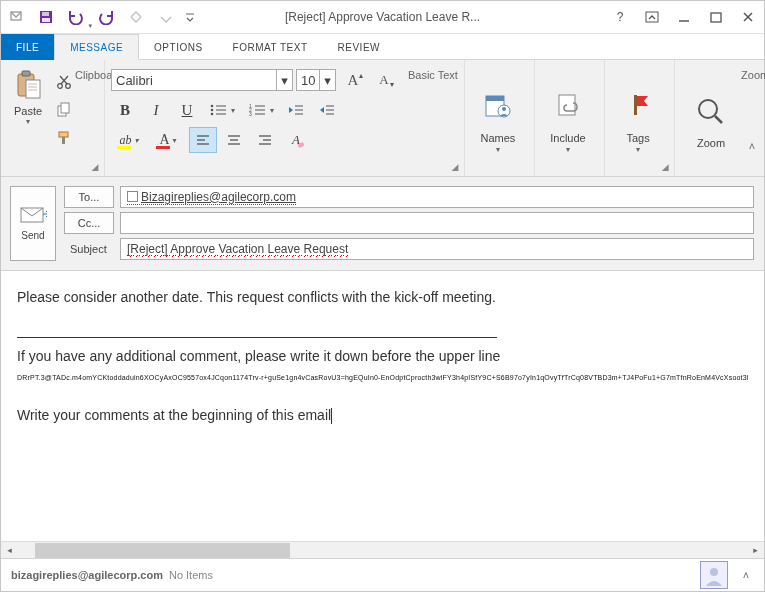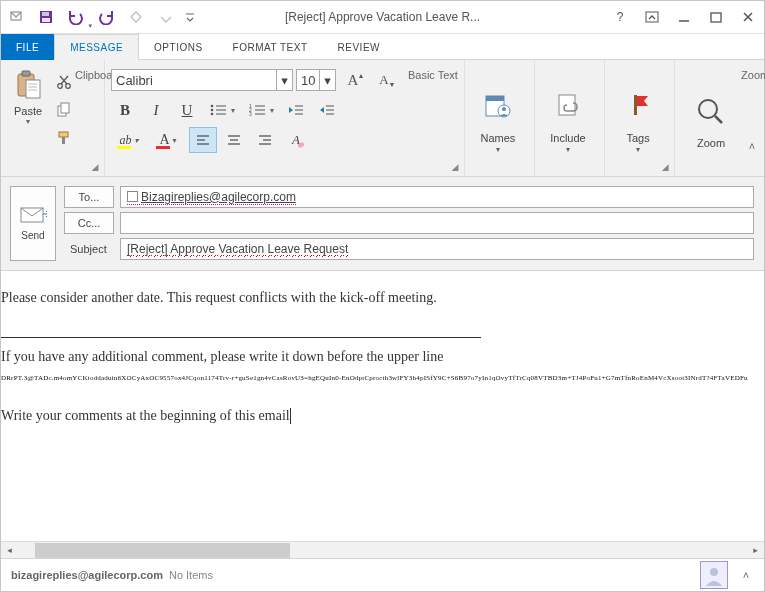--- a/index.html
+++ b/index.html
@@ -56,21 +56,21 @@
 .addr-row{display:flex;gap:6px;align-items:center}
 .addr-lbl{width:50px;height:22px;border:1px solid #ababab;background:#fdfdfd;display:flex;align-items:center;justify-content:center;font-size:11px;color:#444}
 .addr-lbl.plain{border:none;background:transparent;justify-content:flex-start;padding-left:6px}
 .addr-val{flex:1;height:22px;border:1px solid #ababab;background:#fff;padding:0 6px;display:flex;align-items:center;font-size:12px}
 .addr-val .recip{text-decoration:underline;border-bottom:1px dotted #d08;display:inline-flex;align-items:center;gap:3px}
 .addr-val .recip::before{content:"";width:9px;height:9px;border:1px solid #888;display:inline-block}
 .subj-val{font-size:12px}
 .wavy{background:linear-gradient(90deg,transparent 0,transparent 100%),repeating-linear-gradient(135deg,#d00 0,#d00 1px,transparent 1px,transparent 3px);background-size:auto,6px 2px;background-repeat:no-repeat,repeat-x;background-position:0 0,0 100%;padding-bottom:1px}
 
 .body-area{flex:1;position:relative;background:#fff}
-.body-inner{position:absolute;left:0;right:0;top:0;bottom:17px;padding:16px 16px 8px 0;font-size:14px;color:#333;font-family:Liberation Serif, serif;line-height:1.5}
+.body-inner{position:absolute;left:0;right:0;top:0;bottom:17px;padding:16px 16px 8px 16px;font-size:14px;color:#333;font-family:Liberation Sans, sans-serif;line-height:1.5}
 .body-inner hr{border:none;border-top:1px solid #333;margin:8px 0;width:480px}
 .tiny-line{font-size:7px;letter-spacing:.2px;color:#111;white-space:nowrap;overflow:hidden;margin-top:6px;text-overflow:clip}
 .cursor{border-right:1px solid #333;display:inline-block;height:16px;vertical-align:middle}
 .hscroll{position:absolute;left:0;right:0;bottom:0;height:17px;background:#f1f1f1;border-top:1px solid #dcdcdc;display:flex;align-items:center}
 .hscroll .thumb{height:15px;background:#cdcdcd;width:255px;margin-left:17px}
 .hscroll .ar{width:17px;height:17px;display:flex;align-items:center;justify-content:center;color:#666;font-size:9px}
 .hscroll .spacer{flex:1}
 
 .status{height:33px;border-top:1px solid #d4d4d4;background:#fff;display:flex;align-items:center;padding:0 10px;font-size:11px;color:#888;gap:6px}
 .status .acct{color:#666;font-weight:600}

